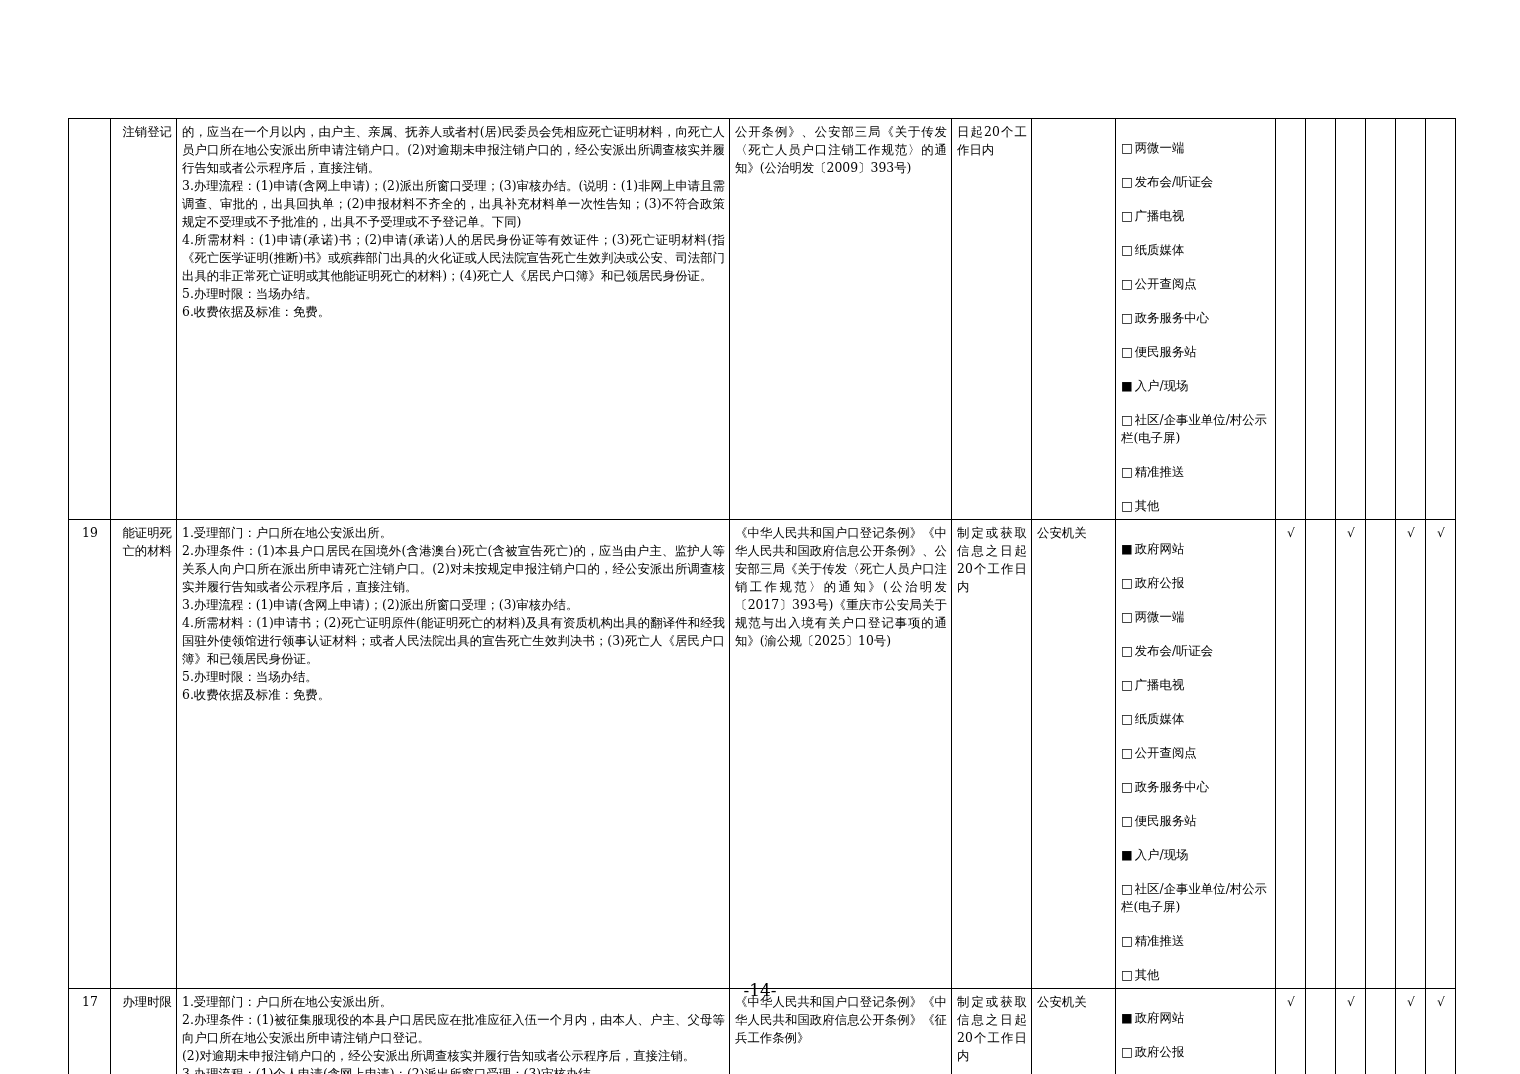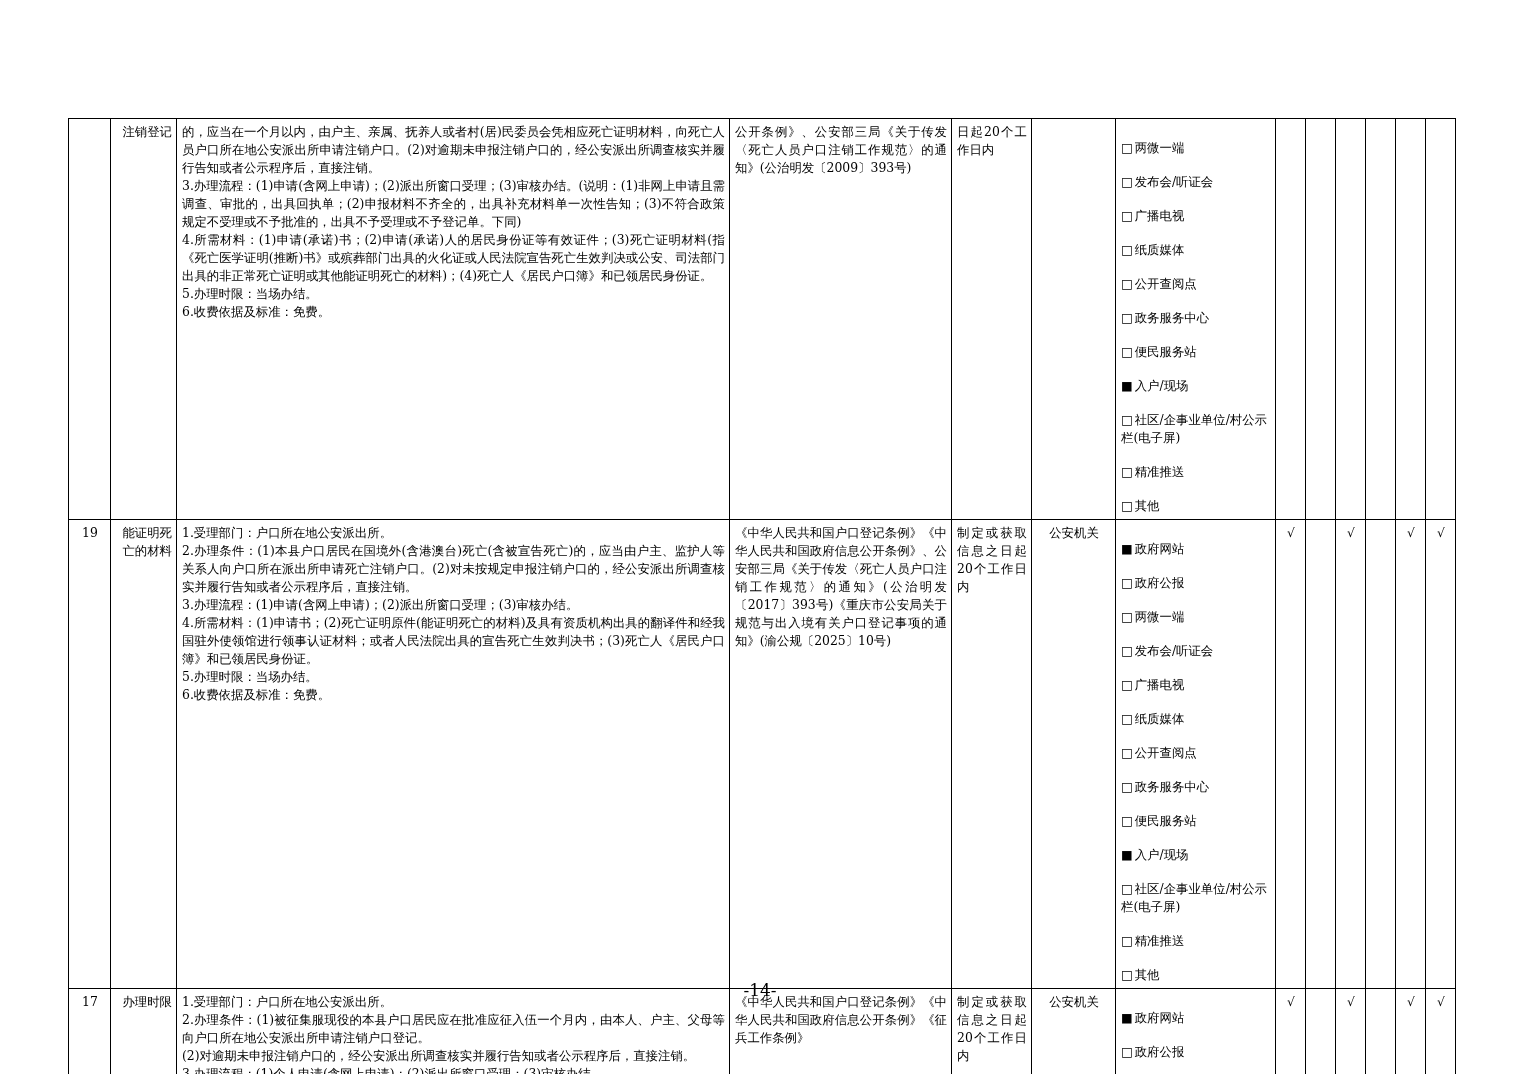--- a/index.html
+++ b/index.html
@@ -55,21 +55,20 @@
   td.c-basis {
     text-align: justify;
     text-justify: inter-ideograph;
   }
   td.c-time {
     vertical-align: middle;
     text-align: justify;
   }
   td.c-org {
     vertical-align: middle;
-    text-align: center;
   }
   td.c-channels {
     line-height: 1.5;
   }
   td.c-check {
     text-align: center;
     vertical-align: middle;
     font-size: 13px;
   }
   .chan-line {

